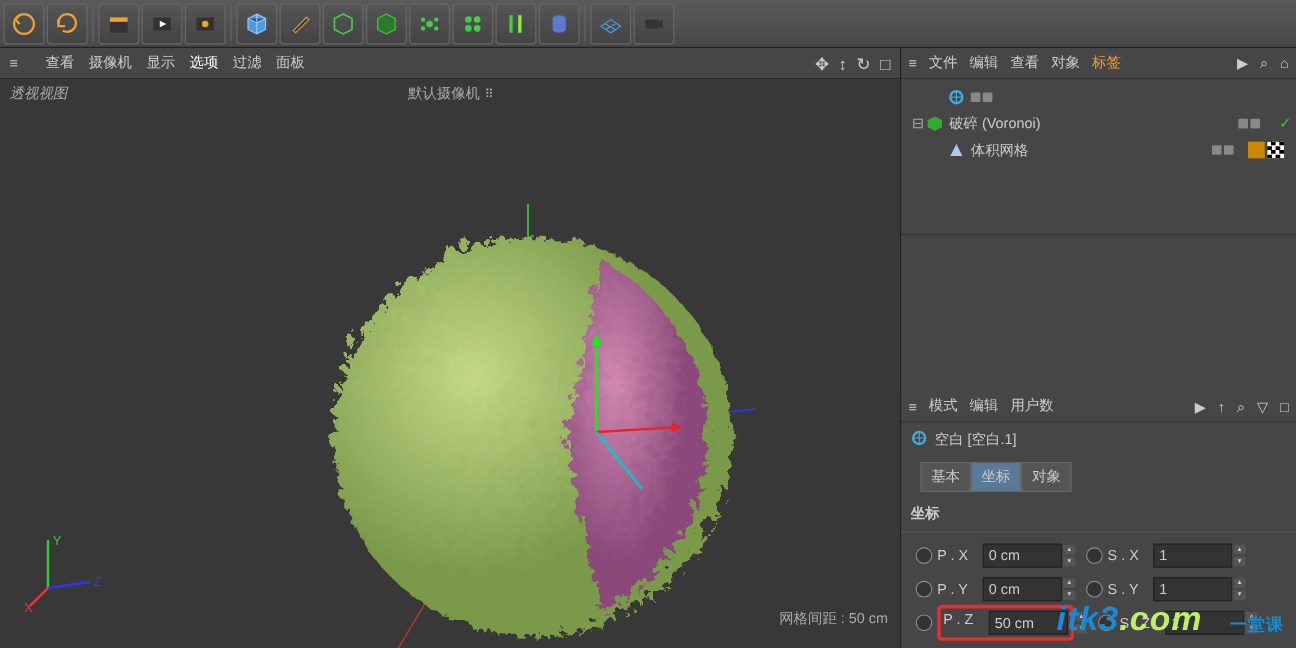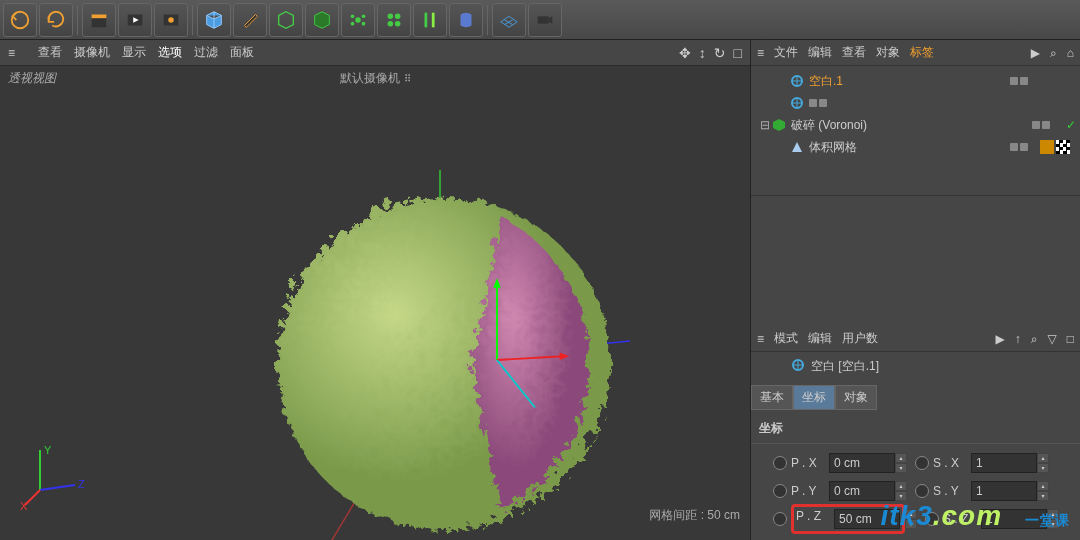--- a/index.html
+++ b/index.html
@@ -29,26 +29,26 @@
 .obj-row .indent { width: 18px; }
 .obj-row .icon { width: 16px; height: 16px; margin-right: 4px; display: flex; align-items: center; justify-content: center; border-radius: 2px; }
 .obj-row .name { flex: 1; }
 .obj-row .name.active { color: #f0a030; }
 .obj-row .dots { width: 30px; display: flex; gap: 2px; }
 .dot { width: 8px; height: 8px; border-radius: 1px; }
 .obj-row .tag { width: 36px; display: flex; gap: 2px; }
 .tag-sq { width: 14px; height: 14px; }
 .attr-panel { flex: 1; padding: 0; }
 .attr-menubar { height: 26px; display: flex; align-items: center; padding: 0 6px; gap: 10px; border-bottom: 1px solid #333; }
-.attr-title { padding: 6px 8px; display: flex; align-items: center; gap: 6px; margin-left: 32px; }
-.attr-tabs { display: flex; padding: 4px 0; gap: 0; }
+.attr-title { padding: 6px 8px; display: flex; align-items: center; gap: 6px; }
+.attr-tabs { display: flex; padding: 4px 16px; gap: 0; }
 .attr-tab { padding: 3px 8px; background: #555; border: 1px solid #666; cursor: pointer; }
 .attr-tab.active { background: #5a7a9a; }
 .attr-section { padding: 6px 8px; font-weight: bold; border-bottom: 1px solid #555; }
-.attr-grid { padding: 6px 18px; }
+.attr-grid { padding: 6px 8px; }
 .attr-row { display: flex; align-items: center; height: 26px; margin-bottom: 2px; }
 .attr-radio { width: 14px; height: 14px; border-radius: 50%; border: 1px solid #888; margin: 0 4px; background: #333; }
 .attr-label { width: 38px; color: #ccc; }
 .attr-input { width: 66px; height: 20px; background: #333; border: 1px solid #222; color: #ccc; padding: 0 4px; display: flex; align-items: center; }
 .attr-spin { width: 12px; height: 20px; display: flex; flex-direction: column; }
 .attr-spin div { height: 10px; background: #555; border: 1px solid #444; font-size: 6px; text-align: center; line-height: 8px; }
 .highlight-box { border: 3px solid #e03030; border-radius: 4px; padding: 2px; }
 .watermark { position: absolute; bottom: 8px; right: 10px; font-size: 28px; font-weight: bold; font-style: italic; color: #1a8ad4; z-index: 100; letter-spacing: 1px; }
 .watermark .black { color: #bef264; }
 .watermark .small { font-size: 14px; font-style: normal; margin-left: 18px; }
@@ -236,37 +236,20 @@
       <div class="obj-row">
         <span class="expand"></span>
           <span class="indent"></span>
         <span class="icon">
             <svg width="14" height="14">
               <circle cx="7" cy="7" r="5" fill="none" stroke="#4ad" stroke-width="2"></circle>
               <line x1="2" y1="7" x2="12" y2="7" stroke="#4ad"></line>
               <line x1="7" y1="2" x2="7" y2="12" stroke="#4ad"></line>
             </svg>
           </span>
-        <span class="name active">空白.1</span>
-        <span class="dots">
-            <span class="dot" style="background:#888"></span>
-            <span class="dot" style="background:#888"></span>
-          </span>
-        <span class="tag"></span>
-      </div>
-      <div class="obj-row">
-        <span class="expand"></span>
-          <span class="indent"></span>
-        <span class="icon">
-            <svg width="14" height="14">
-              <circle cx="7" cy="7" r="5" fill="none" stroke="#4ad" stroke-width="2"></circle>
-              <line x1="2" y1="7" x2="12" y2="7" stroke="#4ad"></line>
-              <line x1="7" y1="2" x2="7" y2="12" stroke="#4ad"></line>
-            </svg>
-          </span>
         <span class="dots">
             <span class="dot" style="background:#888"></span>
             <span class="dot" style="background:#888"></span>
           </span>
         <span class="tag"></span>
       </div>
       <div class="obj-row">
         <span class="expand">⊟</span>
         <span class="icon">
             <svg width="14" height="14">

